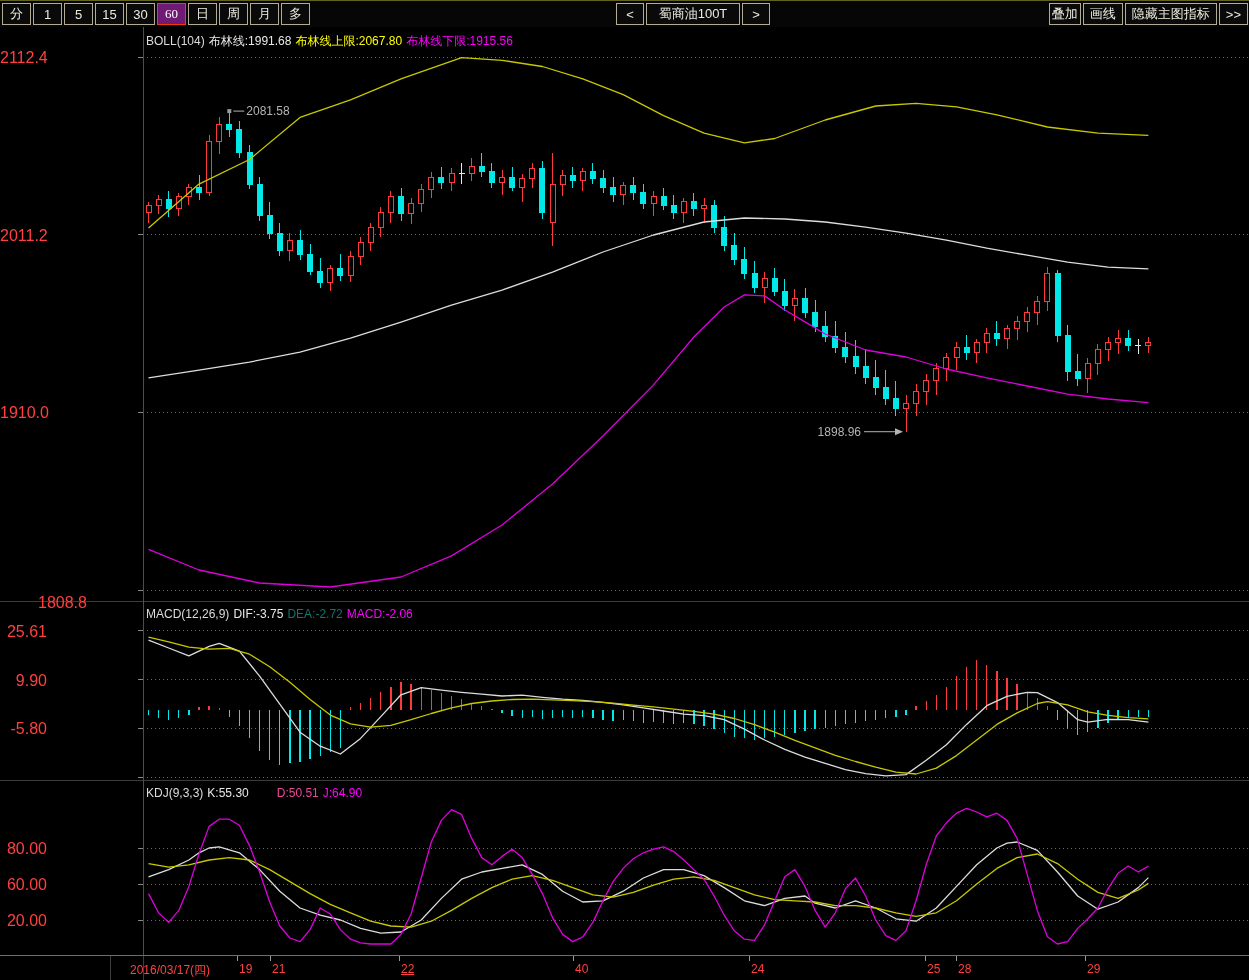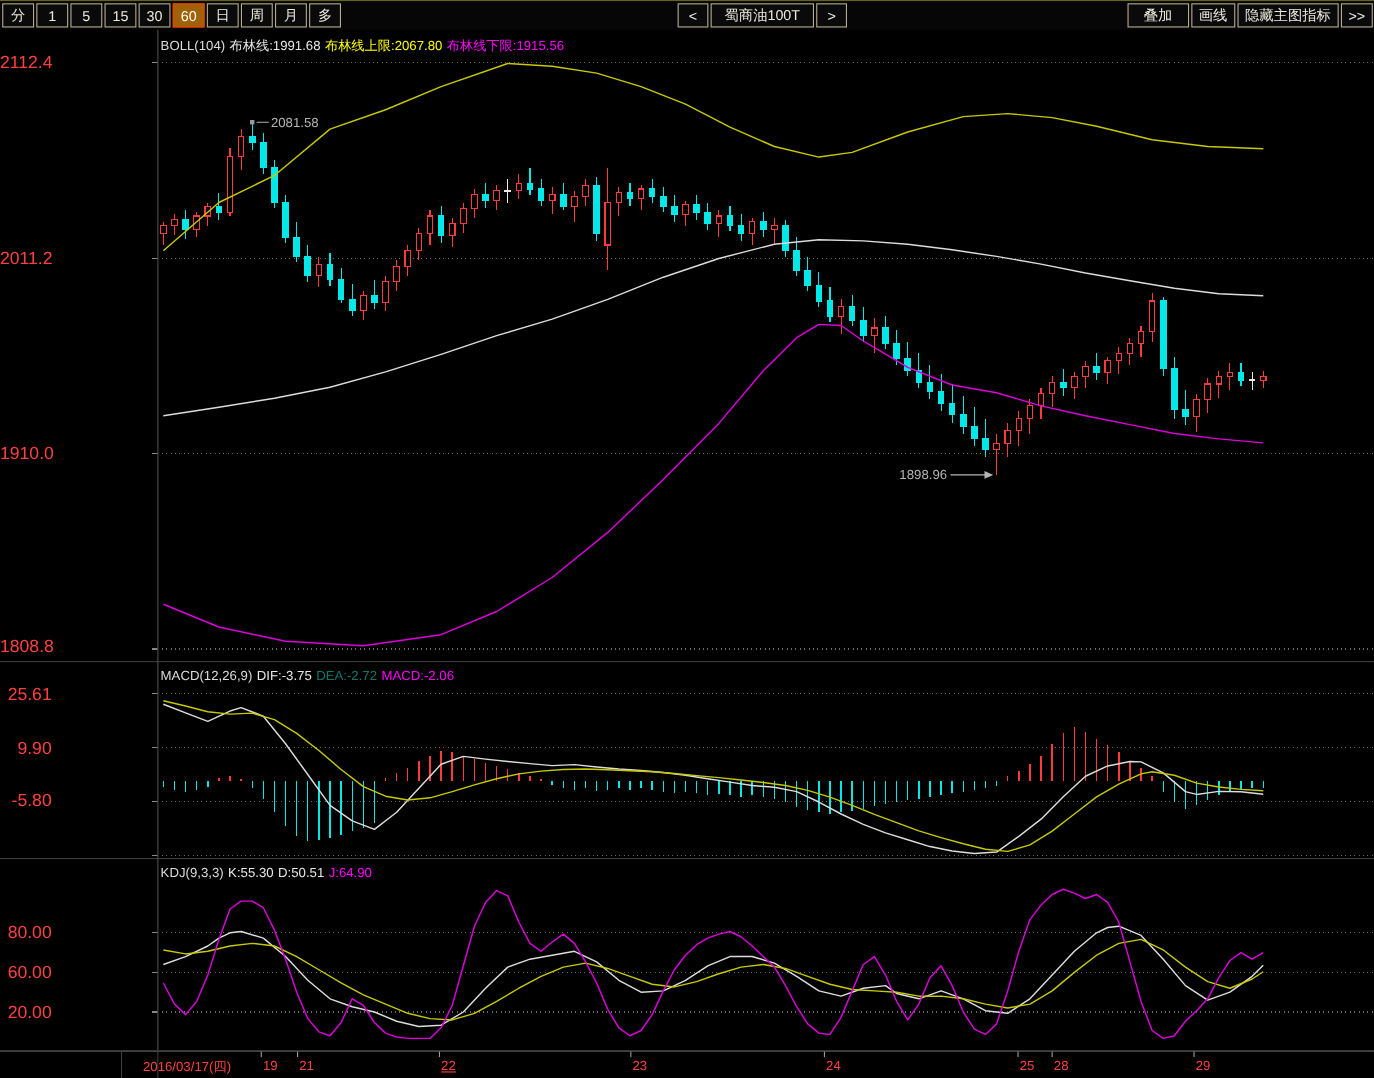--- a/index.html
+++ b/index.html
@@ -5,21 +5,21 @@
   html,body{margin:0;padding:0;background:#000;}
   #app{position:relative;width:1249px;height:980px;background:#000;overflow:hidden;
        font-family:"Liberation Sans",sans-serif;}
   
   #toolbar{position:absolute;left:0;top:0;width:1249px;height:27px;background:#060606;
            border-top:1px solid #63631f;box-sizing:border-box;}
   .tb-group{position:absolute;top:2px;display:flex;gap:2px;}
   .tb-btn{display:inline-flex;align-items:center;justify-content:center;height:22px;min-width:29px;
           box-sizing:border-box;border:1px solid #b3ab93;background:#0a0a0a;color:#eceade;
           font-size:13px;padding:0 4px;cursor:pointer;user-select:none;}
-  .tb-btn.active{background:#a16207;border-color:#f23c00;color:#fff;}
+  .tb-btn.active{background:#701a75;border-color:#f23c00;color:#fff;font-family:Liberation Serif, serif;}
   .tb-btn.symbol{min-width:94px;padding:0 8px;}
   
   .panel-svg{position:absolute;left:0;}
   .panel-header{position:absolute;left:146px;font-size:12px;white-space:nowrap;z-index:5;}
   .panel-header span{margin-right:4px;}
   .ylabel{position:absolute;left:0;width:47px;text-align:right;font-size:16px;color:#ff4040;z-index:4;}
   .sep{position:absolute;left:0;width:1249px;height:1px;background:#3c3c3c;}
   #axis-line{position:absolute;width:1px;background:#4d4d4d;}
   
   #xaxis{position:absolute;left:0;top:955px;width:1249px;height:19px;background:#000;border-top:1px solid #6e6e6e;box-sizing:border-box;}
@@ -44,21 +44,21 @@
         <div class="tb-btn">周</div>
         <div class="tb-btn">月</div>
         <div class="tb-btn">多</div>
       </div>
     <div class="tb-group" style="left:616px">
       <div class="tb-btn" style="min-width:28px">&lt;</div>
       <div class="tb-btn symbol">蜀商油100T</div>
       <div class="tb-btn" style="min-width:28px">&gt;</div>
     </div>
     <div class="tb-group" style="right:1px" id="right-group">
-        <div class="tb-btn" style="padding: 0px 14px;">叠加</div>
+        <div class="tb-btn" style="padding: 0px 2px;">叠加</div>
         <div class="tb-btn" style="padding: 0px 6px;">画线</div>
         <div class="tb-btn" style="padding: 0px 6px;">隐藏主图指标</div>
         <div class="tb-btn" style="padding: 0px 6px;">&gt;&gt;</div>
       </div>
   </div>
 
   <svg id="svg-main" class="panel-svg" width="1249" height="575" style="top:27px">
       <line x1="143" y1="30" x2="1249" y2="30" stroke="#6a6a6a" stroke-width="1" stroke-dasharray="1 3" shape-rendering="crispEdges"></line>
       <line x1="138" y1="30" x2="143" y2="30" stroke="#888" stroke-width="1" shape-rendering="crispEdges"></line>
       <line x1="143" y1="207.6666666666667" x2="1249" y2="207.6666666666667" stroke="#6a6a6a" stroke-width="1" stroke-dasharray="1 3" shape-rendering="crispEdges"></line>
@@ -396,52 +396,52 @@
       <line x1="138" y1="103" x2="143" y2="103" stroke="#888" stroke-width="1" shape-rendering="crispEdges"></line>
       <line x1="143" y1="139" x2="1249" y2="139" stroke="#6a6a6a" stroke-width="1" stroke-dasharray="1 3" shape-rendering="crispEdges"></line>
       <line x1="138" y1="139" x2="143" y2="139" stroke="#888" stroke-width="1" shape-rendering="crispEdges"></line>
       <polyline points="148.5,95.8 168.7,88.6 188.9,79.0 199.0,71.8 209.1,67.0 219.2,65.8 239.4,71.8 259.6,88.6 279.8,110.2 300.0,127.0 320.2,134.2 340.4,139.0 360.6,147.4 380.8,152.2 401.0,151.0 421.2,139.0 441.4,117.4 461.6,98.2 481.8,91.0 502.0,87.4 522.2,83.8 542.4,93.4 562.6,110.2 582.8,121.0 603.0,119.8 623.2,110.2 643.4,97.0 663.6,88.6 683.8,88.6 704.0,94.6 724.2,106.6 744.4,119.8 764.6,124.6 784.8,117.4 805.0,115.0 815.1,122.2 835.3,127.0 855.5,119.8 875.7,127.0 895.9,137.8 916.1,140.2 936.3,127.0 956.5,105.4 976.7,83.8 996.9,67.0 1007.0,62.2 1017.1,61.0 1037.3,69.4 1057.5,91.0 1077.7,115.0 1097.9,128.2 1118.1,121.0 1138.3,106.6 1148.4,96.6" fill="none" stroke="#dcdcdc" stroke-width="1.3" stroke-linejoin="round"></polyline>
       <polyline points="148.5,82.6 168.7,86.2 188.9,83.8 209.1,79.0 229.3,76.6 249.5,79.0 269.7,88.6 289.9,100.6 310.1,112.6 330.3,123.4 350.5,131.8 370.7,140.2 390.9,145.0 411.1,146.2 431.3,140.2 451.5,129.4 471.7,117.4 491.9,106.6 512.1,98.2 532.3,94.6 552.5,99.4 572.7,106.6 592.9,113.8 613.1,116.2 633.3,111.4 653.5,104.2 673.7,98.2 693.9,95.8 714.1,99.4 734.3,106.6 754.5,113.8 774.7,118.6 794.9,119.8 815.1,121.0 835.3,124.6 855.5,124.6 875.7,127.0 895.9,131.8 916.1,135.4 936.3,131.8 956.5,119.8 976.7,103.0 996.9,87.4 1017.1,76.6 1037.3,73.0 1057.5,82.6 1077.7,98.2 1097.9,111.4 1118.1,117.4 1138.3,109.0 1148.4,102.4" fill="none" stroke="#c8c800" stroke-width="1.3" stroke-linejoin="round"></polyline>
       <polyline points="148.5,112.6 158.6,131.8 168.7,141.4 178.8,129.4 188.9,105.4 199.0,73.0 209.1,45.4 219.2,38.2 229.3,38.2 239.4,44.2 249.5,64.6 259.6,91.0 269.7,121.0 279.8,145.0 289.9,157.0 300.0,160.6 310.1,148.6 320.2,127.0 330.3,133.0 340.4,148.6 350.5,158.2 360.6,161.8 370.7,163.0 390.9,163.0 401.0,153.4 411.1,133.0 421.2,97.0 431.3,61.0 441.4,39.4 451.5,28.6 461.6,33.4 471.7,57.4 481.8,76.6 491.9,83.8 502.0,75.4 512.1,68.2 522.2,76.6 532.3,93.4 542.4,112.6 552.5,136.6 562.6,153.4 572.7,160.6 582.8,155.8 592.9,141.4 603.0,119.8 613.1,100.6 623.2,87.4 633.3,77.8 643.4,71.8 653.5,68.2 663.6,65.8 673.7,70.6 683.8,79.0 693.9,88.6 704.0,98.2 714.1,115.0 724.2,134.2 734.3,149.8 744.4,158.2 754.5,159.4 764.6,143.8 774.7,119.8 784.8,95.8 794.9,88.6 805.0,105.4 815.1,129.4 825.2,146.2 835.3,131.8 845.4,107.8 855.5,97.0 865.6,115.0 875.7,139.0 885.8,154.6 895.9,159.4 906.0,149.8 916.1,119.8 926.2,83.8 936.3,55.0 946.4,41.8 956.5,32.2 966.6,27.4 976.7,31.0 986.8,35.8 996.9,32.2 1007.0,39.4 1017.1,57.4 1027.2,93.4 1037.3,129.4 1047.4,155.8 1057.5,163.0 1067.6,160.6 1077.7,147.4 1087.8,137.8 1097.9,127.0 1108.0,107.8 1118.1,92.2 1128.2,85.0 1138.3,91.0 1148.4,85.1" fill="none" stroke="#dd00dd" stroke-width="1.3" stroke-linejoin="round"></polyline>
     </svg>
 
   <div class="panel-header" id="hdr-main" style="top:33px"><span style="color: rgb(220, 220, 220);">BOLL(104)</span><span style="color: rgb(232, 232, 232);">布林线:1991.68</span><span style="color: rgb(255, 255, 0);">布林线上限:2067.80</span><span style="color: rgb(255, 0, 255);">布林线下限:1915.56</span></div>
   <div class="panel-header" id="hdr-macd" style="top:607px"><span style="color: rgb(220, 220, 220);">MACD(12,26,9)</span><span style="color: rgb(232, 232, 232);">DIF:-3.75</span><span style="color: #0f766e;">DEA:-2.72</span><span style="color: rgb(255, 0, 255);">MACD:-2.06</span></div>
-  <div class="panel-header" id="hdr-kdj" style="top:786px"><span style="color: rgb(220, 220, 220);">KDJ(9,3,3)</span><span style="color: rgb(232, 232, 232);">K:55.30</span><span style="color: #e5e5e5;">D:50.51</span><span style="color: rgb(255, 0, 255);">J:64.90</span></div>
+  <div class="panel-header" id="hdr-kdj" style="top:786px"><span style="color: rgb(220, 220, 220);">KDJ(9,3,3)</span><span style="color: rgb(232, 232, 232);">K:55.30</span><span style="color: #ec4899; margin-left: 24px;">D:50.51</span><span style="color: rgb(255, 0, 255);">J:64.90</span></div>
 
   <div class="sep" style="top:601px"></div>
   <div class="sep" style="top:780px"></div>
   <div id="axis-line" style="left:143px;top:27px;height:928px"></div>
 
   <div id="xaxis">
     <div class="vdiv" style="left:110px"></div>
     <div class="vdiv" style="left:143px"></div>
     <span class="xlabel" style="left:130px">2016/03/17(四)</span>
     <div id="xticks">
         <div class="xtick" style="left: 237px;"></div>
         <span class="xlabel" style="left: 239px;">19</span>
         <div class="xtick" style="left: 270px;"></div>
         <span class="xlabel" style="left: 272px;">21</span>
         <div class="xtick" style="left: 399px;"></div>
         <span class="xlabel" style="left: 401px; text-decoration: underline;">22</span>
         <div class="xtick" style="left: 573px;"></div>
-        <span class="xlabel" style="left: 575px;">23</span>
+        <span class="xlabel" style="left: 575px;">40</span>
         <div class="xtick" style="left: 749px;"></div>
         <span class="xlabel" style="left: 751px;">24</span>
         <div class="xtick" style="left: 925px;"></div>
         <span class="xlabel" style="left: 927px;">25</span>
         <div class="xtick" style="left: 956px;"></div>
         <span class="xlabel" style="left: 958px;">28</span>
         <div class="xtick" style="left: 1085px;"></div>
         <span class="xlabel" style="left: 1087px;">29</span>
       </div>
   </div>
 <div class="ylabel" style="top: 49px;">2112.4</div>
     <div class="ylabel" style="top: 226.667px;">2011.2</div>
     <div class="ylabel" style="top: 404.333px;">1910.0</div>
-    <div class="ylabel" style="top: 580px;">1808.8</div>
+    <div class="ylabel" style="top: 594px; padding-left: 38px;">1808.8</div>
     <div class="ylabel" style="top: 622.5px;">25.61</div>
     <div class="ylabel" style="top: 671.5px;">9.90</div>
     <div class="ylabel" style="top: 720.469px;">-5.80</div>
     <div class="ylabel" style="top: 840px;">80.00</div>
     <div class="ylabel" style="top: 876px;">60.00</div>
     <div class="ylabel" style="top: 912px;">20.00</div>
   </div>
 
 </body></html>

